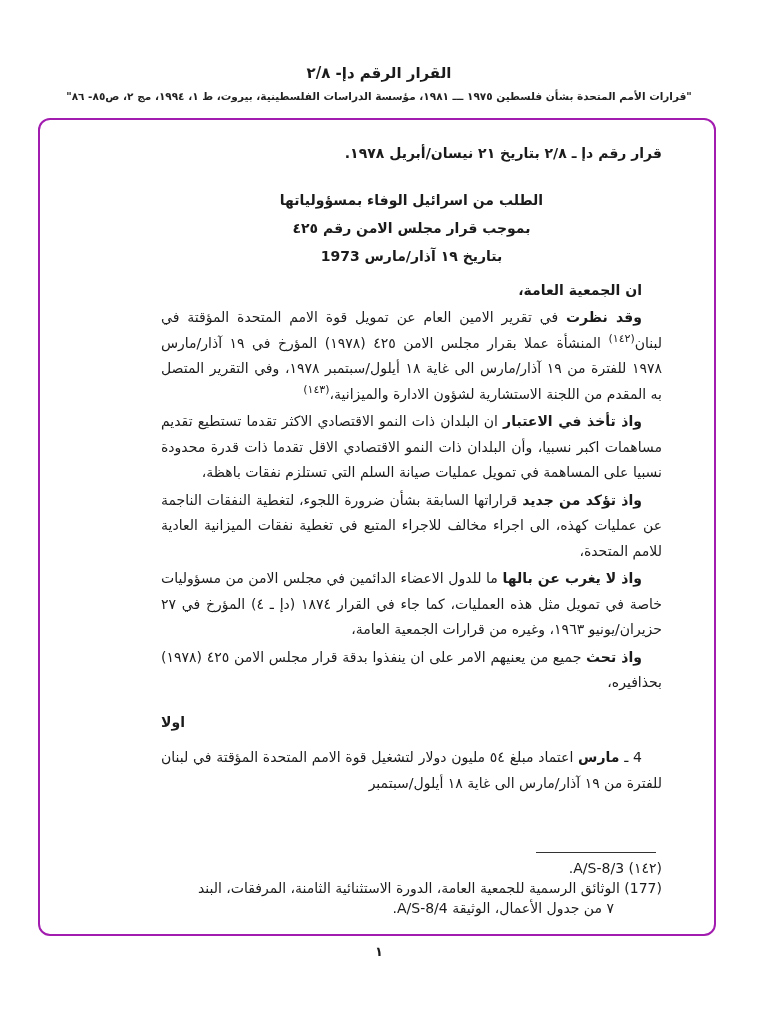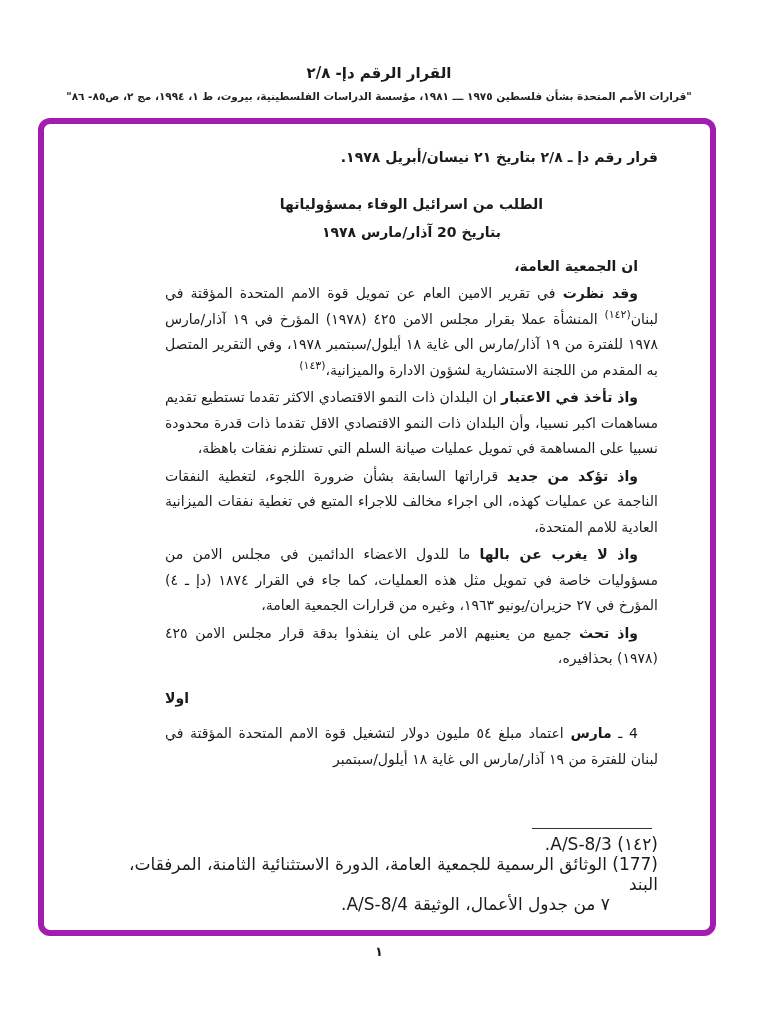--- a/index.html
+++ b/index.html
@@ -17,21 +17,21 @@
     font-size:15px; font-weight:bold; letter-spacing:0.2px;
   }
   .header-source {
     position:absolute; top:90px; left:0; width:100%;
     text-align:center; direction:rtl;
     font-size:10.5px; font-weight:bold; color:#222;
   }
   .resolution-box {
     position:absolute; left:38px; top:118px;
     width:678px; height:818px;
-    border:6px solid #a21caf;
+    border:2px solid #a21caf;
     border-radius:12px;
     background:#fff;
     overflow:hidden;
   }
   .box-inner {
     direction:rtl;
     display:flex; flex-direction:column;
     height:100%;
     padding:20px 52px 16px 121px;
     font-size:14px; line-height:25.5px;
@@ -47,21 +47,21 @@
   .lead { font-weight:bold; }
   sup.fnref { font-size:11px; line-height:0; }
   .section-heading {
     text-align:left; font-weight:bold;
     margin:13px 0 9px;
   }
   .footnotes {
     margin-top:auto;
     margin-left:-53px;            
     direction:rtl;
-    font-size:17px; line-height:20px;
+    font-size:14px; line-height:20px;
     text-align:right; text-indent:0;
   }
   .fn-divider {
     width:120px; height:0;
     border-top:1.5px solid #333;
     margin:0 6px 5px auto;        
   }
   .footnotes p { text-indent:0; margin:0; }
   .fn-cont { padding-left:0; padding-right:48px; }  
   .page-number {
@@ -75,21 +75,22 @@
 <div class="header-title">القرار الرقم دإ- ٢/٨</div>
 <div class="header-source">"قرارات الأمم المتحدة بشأن فلسطين ١٩٧٥ ـــ ١٩٨١، مؤسسة الدراسات الفلسطينية، بيروت، ط ١، ١٩٩٤، مج ٢، ص٨٥- ٨٦"</div>
 
 <div class="resolution-box">
   <div class="box-inner">
 
     <p class="heading-line">قرار رقم دإ ـ ٢/٨ بتاريخ ٢١ نيسان/أبريل ١٩٧٨.</p>
 
     <div class="subject-block">
       <div>الطلب من اسرائيل الوفاء بمسؤولياتها</div>
-      <div>بتاريخ 20 آذار/مارس ١٩٧٨</div>
+      <div>بموجب قرار مجلس الامن رقم ٤٢٥</div>
+      <div>بتاريخ ١٩ آذار/مارس 1973</div>
     </div>
 
     <p class="opening">ان الجمعية العامة،</p>
 
     <p>
       <span class="lead">وقد نظرت</span><span> في تقرير الامين العام عن تمويل قوة الامم المتحدة المؤقتة في لبنان</span><sup class="fnref">(١٤٢)</sup><span> المنشأة عملا بقرار مجلس الامن ٤٢٥ (١٩٧٨) المؤرخ في ١٩ آذار/مارس ١٩٧٨ للفترة من ١٩ آذار/مارس الى غاية ١٨ أيلول/سبتمبر ١٩٧٨، وفي التقرير المتصل به المقدم من اللجنة الاستشارية لشؤون الادارة والميزانية،</span><sup class="fnref">(١٤٣)</sup>
     </p>
 
     <p>
       <span class="lead">واذ تأخذ في الاعتبار</span><span> ان البلدان ذات النمو الاقتصادي الاكثر تقدما تستطيع تقديم مساهمات اكبر نسبيا، وأن البلدان ذات النمو الاقتصادي الاقل تقدما ذات قدرة محدودة نسبيا على المساهمة في تمويل عمليات صيانة السلم التي تستلزم نفقات باهظة،</span>

